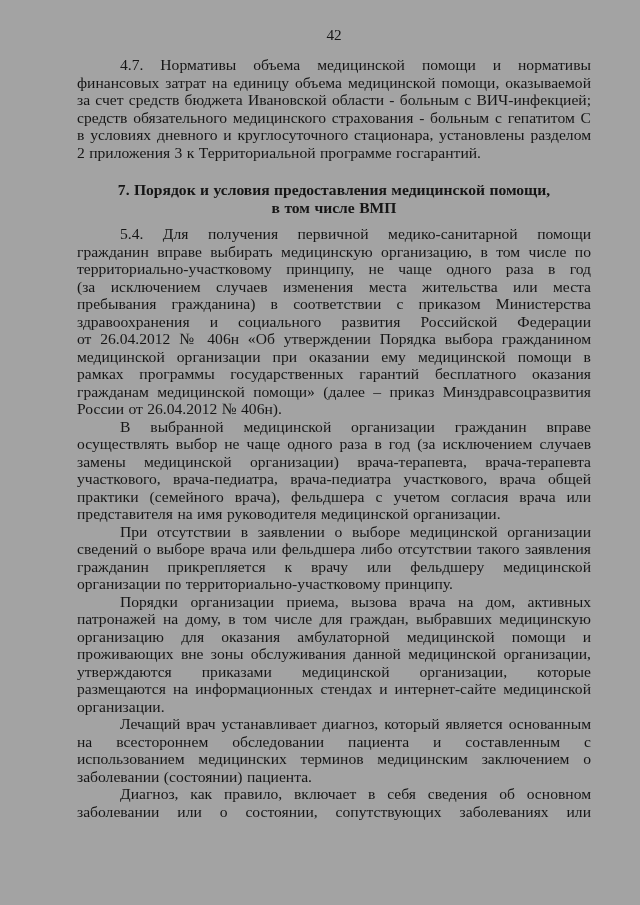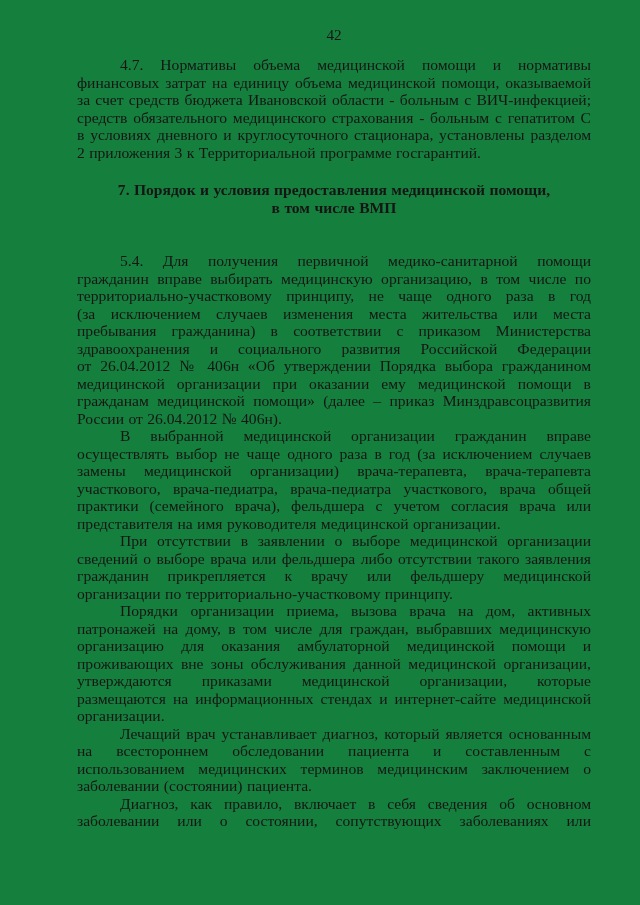--- a/index.html
+++ b/index.html
@@ -4,21 +4,21 @@
 <style>
   html, body {
     margin: 0;
     padding: 0;
     background: #ffffff;
   }
   .sheet {
     position: relative;
     width: 640px;
     height: 905px;
-    background: #15803d;
+    background: #a3a3a3;
     overflow: hidden;
     font-family: "Liberation Serif", "DejaVu Serif", serif;
     color: #151515;
   }
   .pagenum {
     position: absolute;
     top: 27px;
     left: 77px;
     width: 514px;
     text-align: center;
@@ -42,21 +42,21 @@
   }
   .para .line.first {
     text-indent: 43px;
   }
   .para .line.last {
     text-align: left;
     text-align-last: left;
   }
   .heading {
     margin-top: 20px;
-    margin-bottom: 36px;
+    margin-bottom: 9px;
     font-weight: 700;
   }
   .heading .line {
     height: 17.5px;
     overflow: hidden;
     text-align: center;
     text-align-last: center;
   }
 </style>
 </head>
@@ -79,20 +79,21 @@
       </div>
       <div class="para">
         <div class="line first">5.4. Для получения первичной медико-санитарной помощи</div>
         <div class="line">гражданин вправе выбирать медицинскую организацию, в том числе по</div>
         <div class="line">территориально-участковому принципу, не чаще одного раза в год</div>
         <div class="line">(за исключением случаев изменения места жительства или места</div>
         <div class="line">пребывания гражданина) в соответствии с приказом Министерства</div>
         <div class="line">здравоохранения и социального развития Российской Федерации</div>
         <div class="line">от 26.04.2012 № 406н «Об утверждении Порядка выбора гражданином</div>
         <div class="line">медицинской организации при оказании ему медицинской помощи в</div>
+        <div class="line">рамках программы государственных гарантий бесплатного оказания</div>
         <div class="line">гражданам медицинской помощи» (далее – приказ Минздравсоцразвития</div>
         <div class="line last">России от 26.04.2012 № 406н).</div>
       </div>
       <div class="para">
         <div class="line first">В выбранной медицинской организации гражданин вправе</div>
         <div class="line">осуществлять выбор не чаще одного раза в год (за исключением случаев</div>
         <div class="line">замены медицинской организации) врача-терапевта, врача-терапевта</div>
         <div class="line">участкового, врача-педиатра, врача-педиатра участкового, врача общей</div>
         <div class="line">практики (семейного врача), фельдшера с учетом согласия врача или</div>
         <div class="line last">представителя на имя руководителя медицинской организации.</div>

